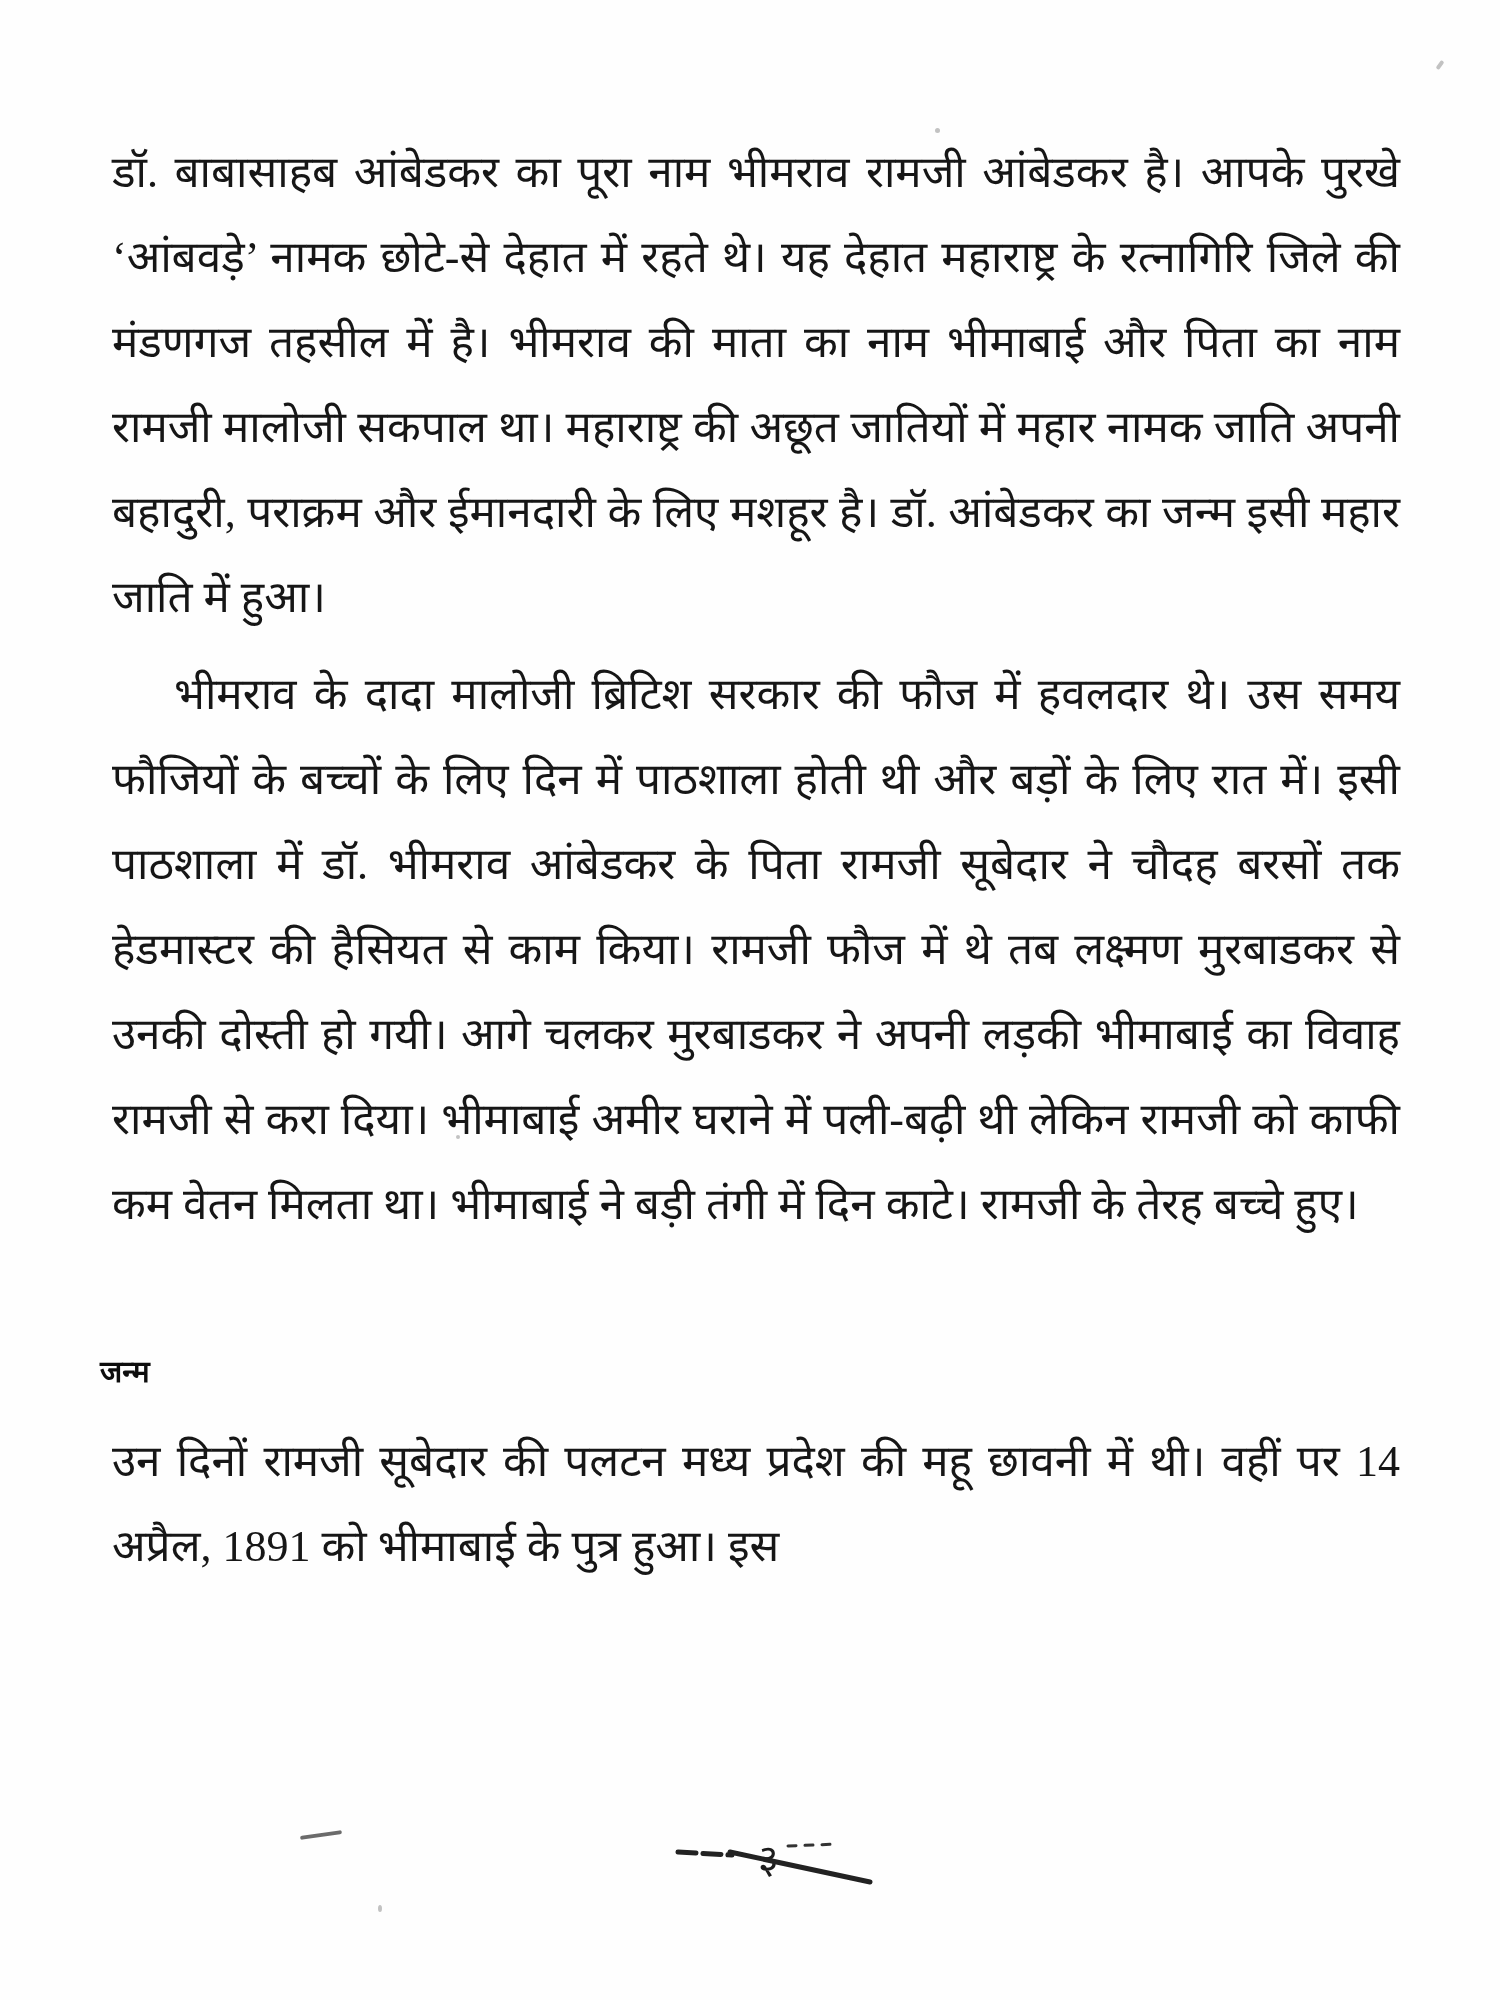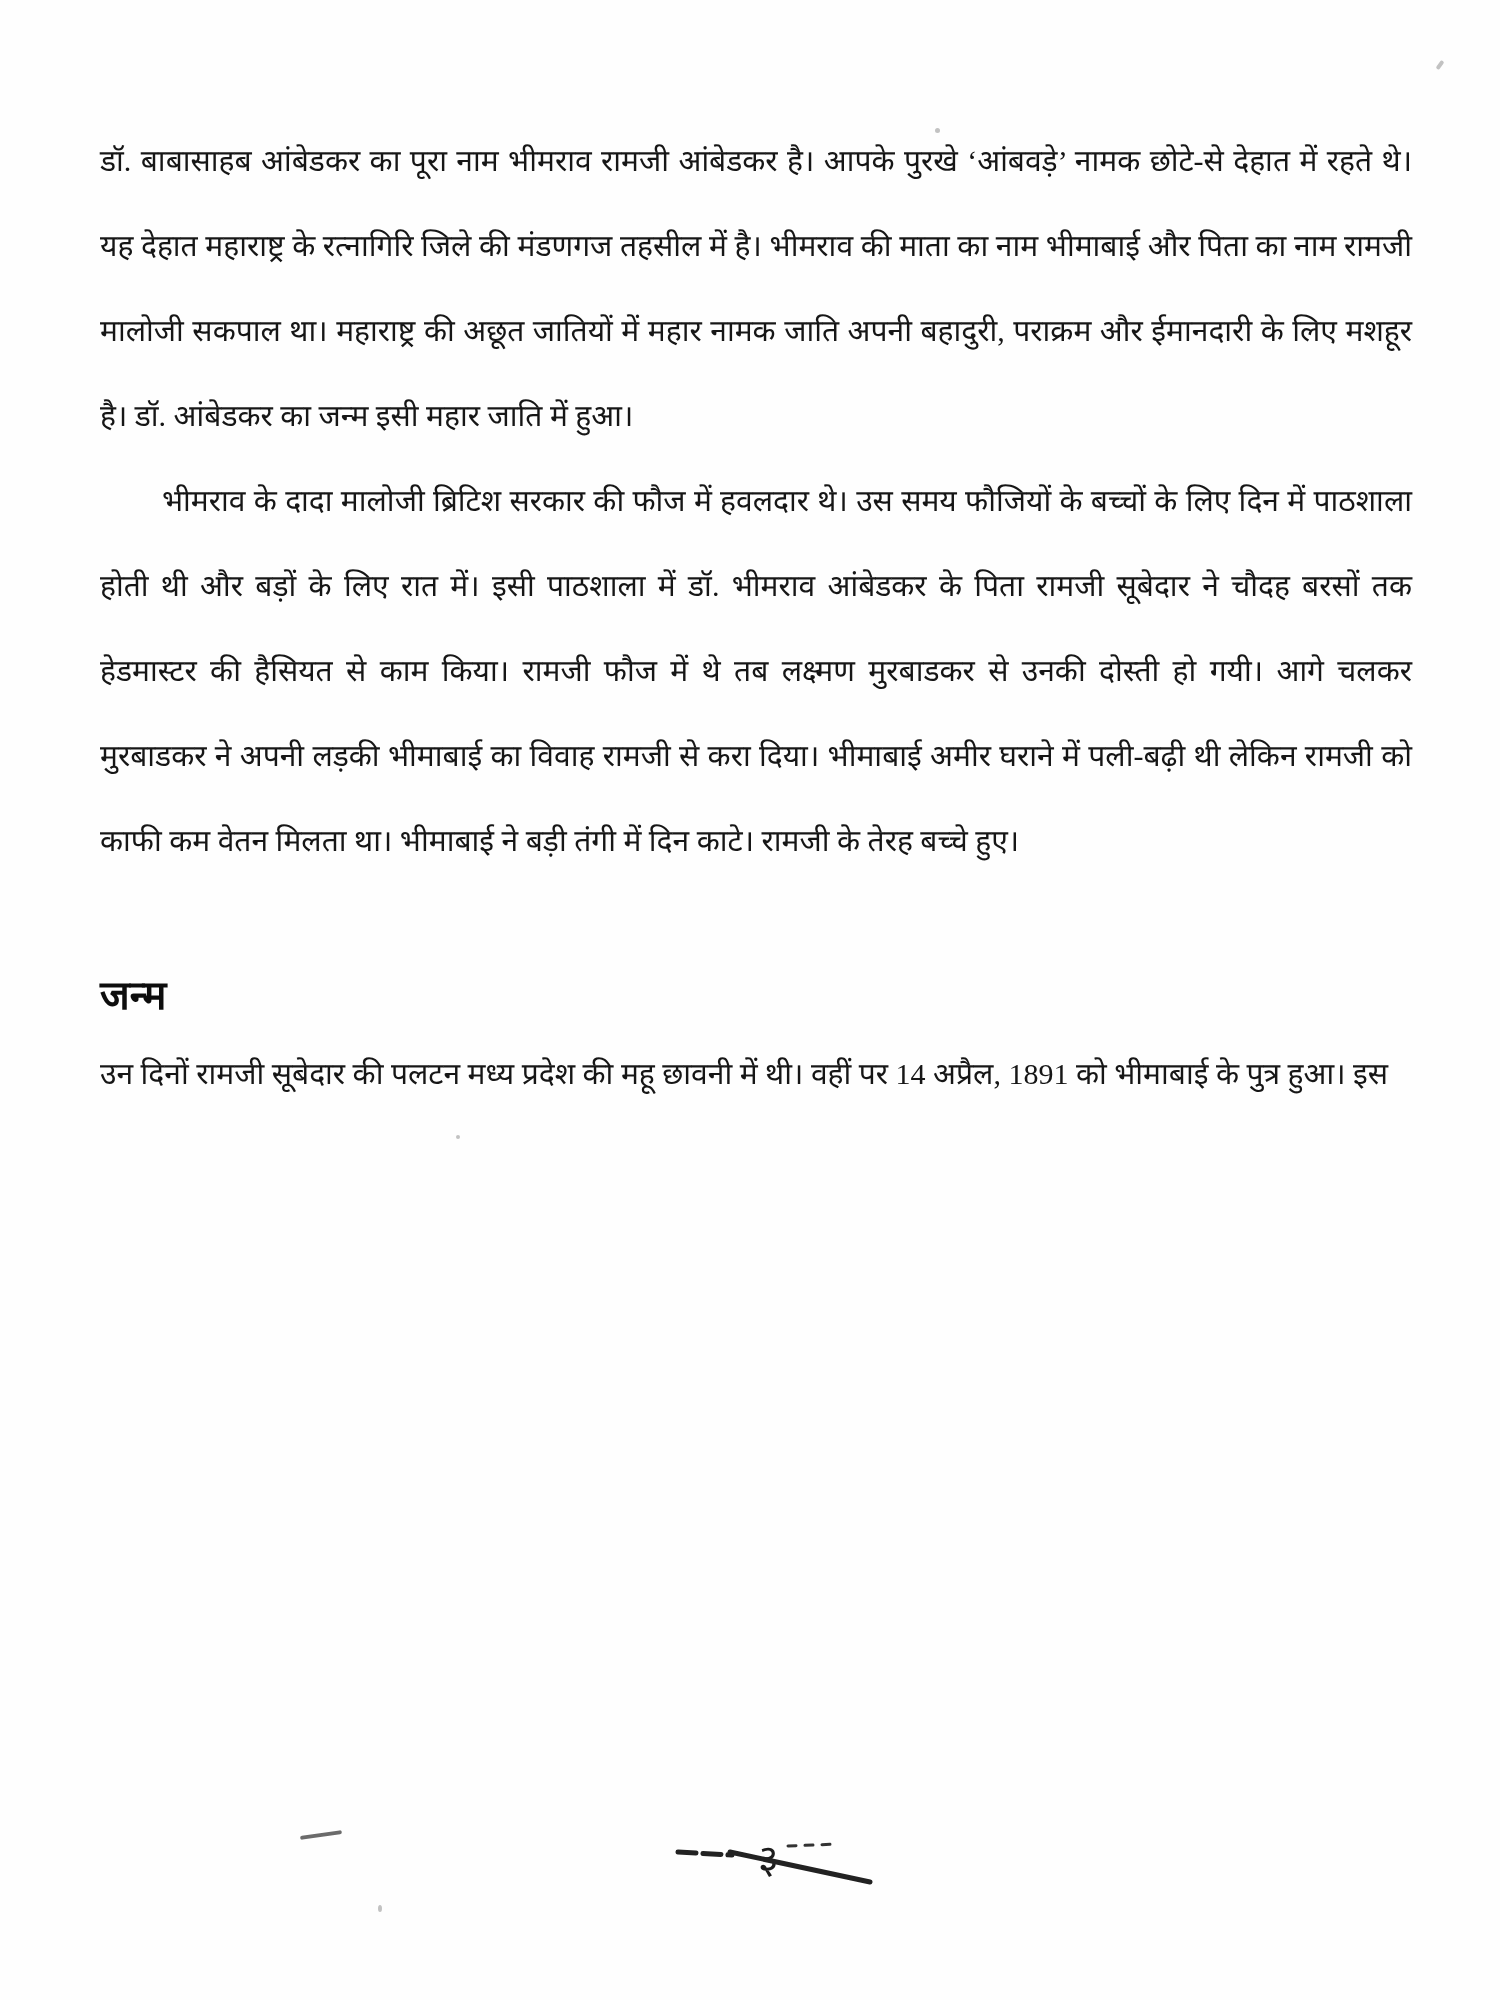--- a/index.html
+++ b/index.html
@@ -25,33 +25,33 @@
     letter-spacing: 1px;
     color: #0d0d0d;
   }
   .body-text {
     position: absolute;
     left: 100px;
     width: 1312px;
     top: 118px;
   }
   .para {
-    margin: 0;
-    font-size: 30px;
+    margin: 12px;
+    font-size: 44px;
     line-height: 85px;
     text-align: justify;
     color: #161616;
   }
   .para.indented {
     text-indent: 62px;
   }
   .section-heading {
     margin: 0;
     padding-top: 78px;
-    font-size: 40px;
+    font-size: 30px;
     font-weight: bold;
     line-height: 70px;
     color: #0d0d0d;
   }
   .footer {
     position: absolute;
     left: 660px;
     top: 1822px;
     width: 240px;
     height: 80px;

